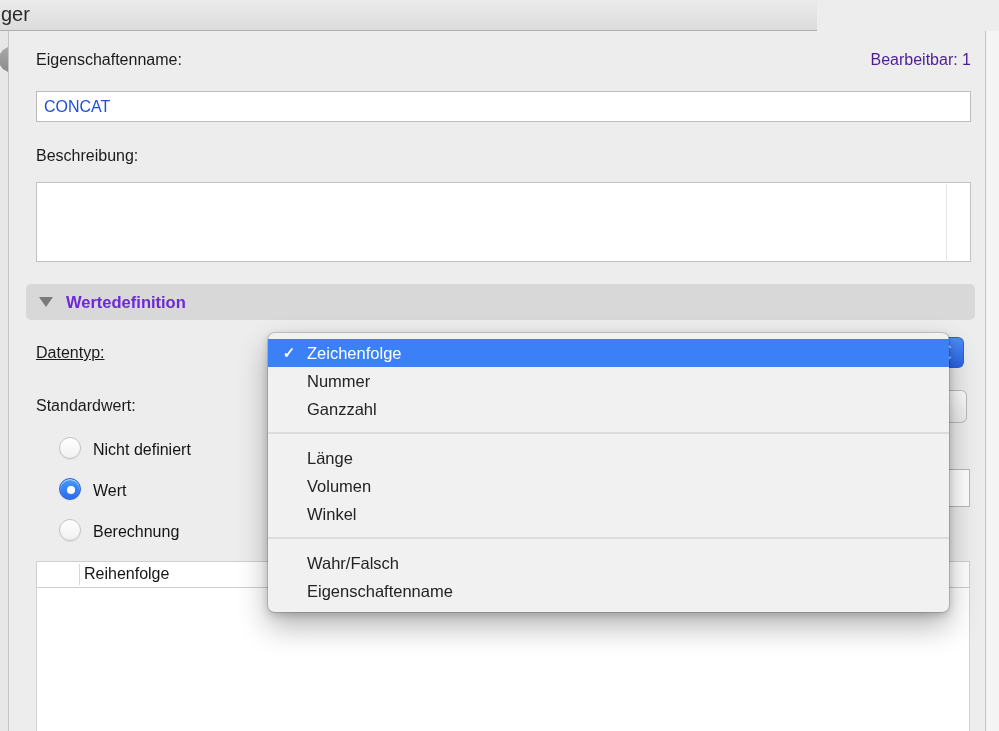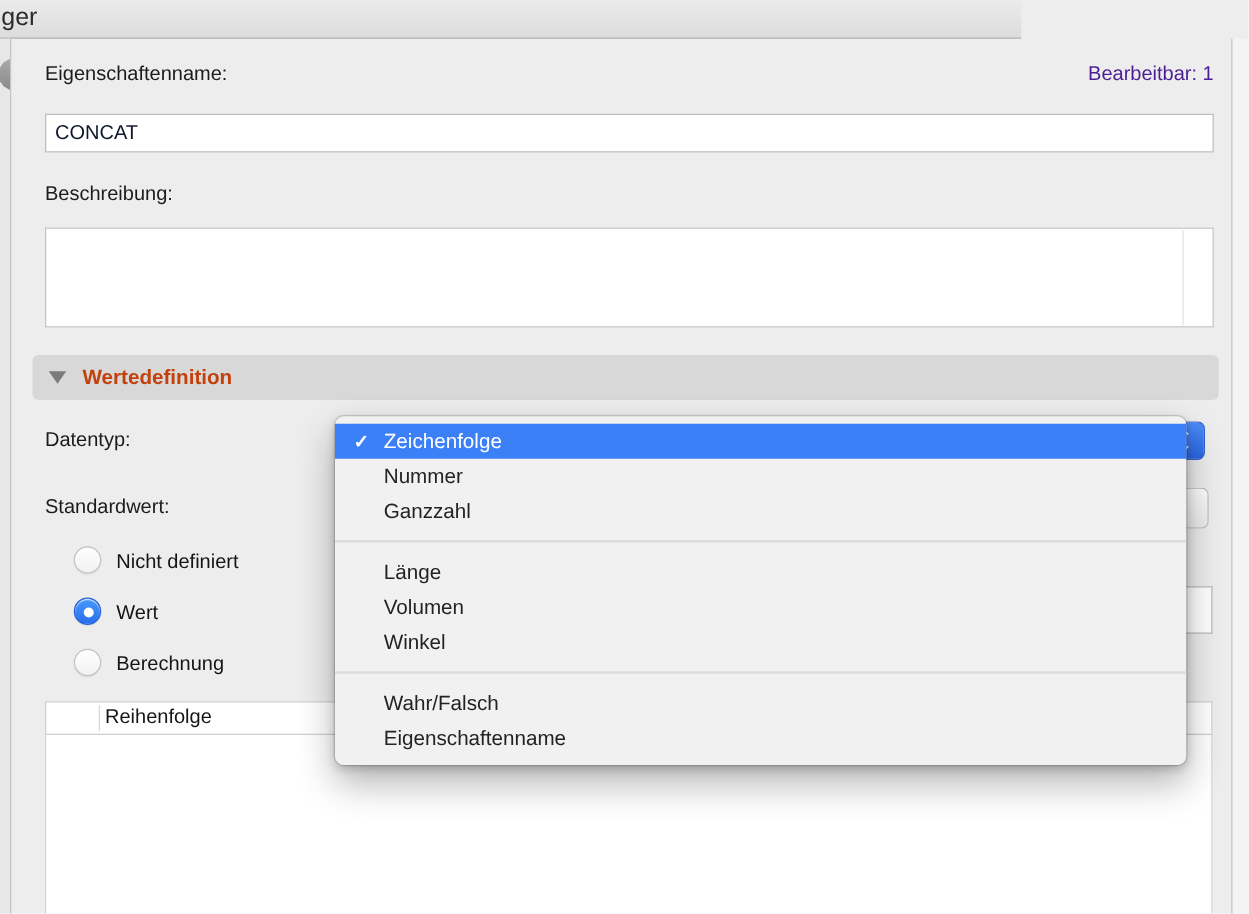--- a/index.html
+++ b/index.html
@@ -32,21 +32,21 @@
     background:linear-gradient(#a9a9a9,#8a8a8a);
     clip-path:polygon(100% 0,100% 100%,35% 88%,0 72%,0 28%,35% 12%);
   }
   
   .label { position:absolute; font-size:16px; color:#1b1b1b; }
   .lbl-name { left:36px; top:51px; }
   .badge-editable { position:absolute; right:28px; top:51px; font-size:16px; color:#4c1d95; }
   .text-input {
     position:absolute; left:36px; top:91px; width:935px; height:31px;
     background:#fff; border:1px solid #bcbcbc; font:16px "Liberation Sans",sans-serif;
-    color:#0f172a; padding:0 0 0 7px; outline:none; border-radius:0;
+    color:#1d4ed8; padding:0 0 0 7px; outline:none; border-radius:0;
   }
   .lbl-desc { left:36px; top:147px; }
   .desc-box {
     position:absolute; left:36px; top:182px; width:935px; height:80px;
     background:#fff; border:1px solid #c2c2c2;
   }
   .desc-box textarea {
     width:100%; height:100%; border:none; resize:none; outline:none;
     background:transparent; font:16px "Liberation Sans",sans-serif; padding:4px 6px;
   }
@@ -57,22 +57,22 @@
   
   .section-bar {
     position:absolute; left:26px; top:284px; width:949px; height:36px;
     background:#d8d8d8; border-radius:5px; display:flex; align-items:center;
   }
   .disclosure-triangle {
     width:0; height:0; margin-left:13px;
     border-left:7px solid transparent; border-right:7px solid transparent;
     border-top:10px solid #7b7b7b;
   }
-  .section-title { margin-left:13px; font-size:16.5px; font-weight:bold; color:#c2410c; }
-  .lbl-datentyp { left:36px; top:344px; }
+  .section-title { margin-left:13px; font-size:16.5px; font-weight:bold; color:#6d28d9; }
+  .lbl-datentyp { left:36px; top:344px;text-decoration:underline; }
   .lbl-standardwert { left:36px; top:397px; }
   
   .radio-row { position:absolute; left:59px; display:flex; align-items:flex-end; }
   .radio-row .rlabel { margin-left:12px; font-size:16px; color:#141414; }
   .radio {
     width:22px; height:22px; border-radius:50%;
     background:linear-gradient(#ffffff,#f1f1f1);
     border:1px solid #c3c3c3;
     box-shadow:inset 0 1px 1px rgba(255,255,255,.8), 0 1px 1px rgba(0,0,0,.06);
     position:relative;

